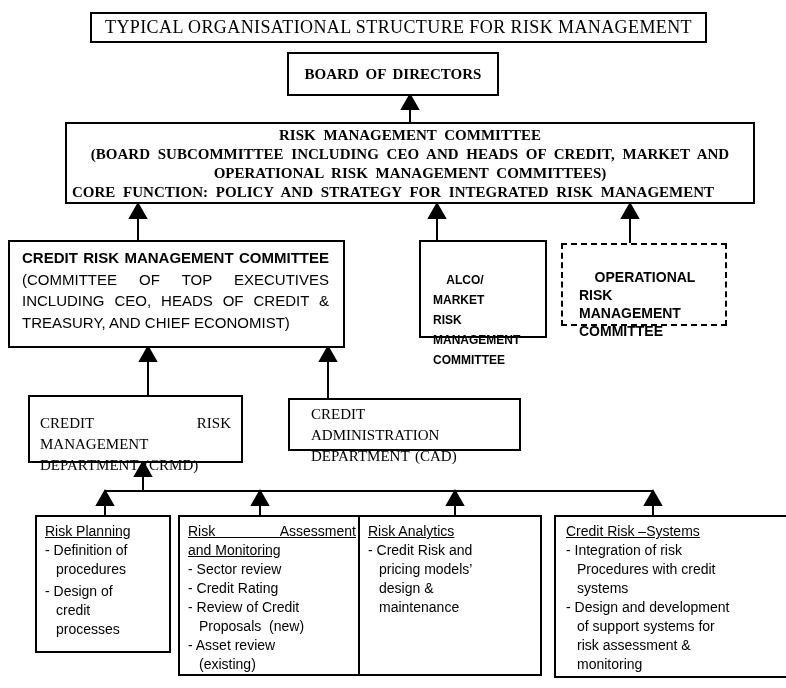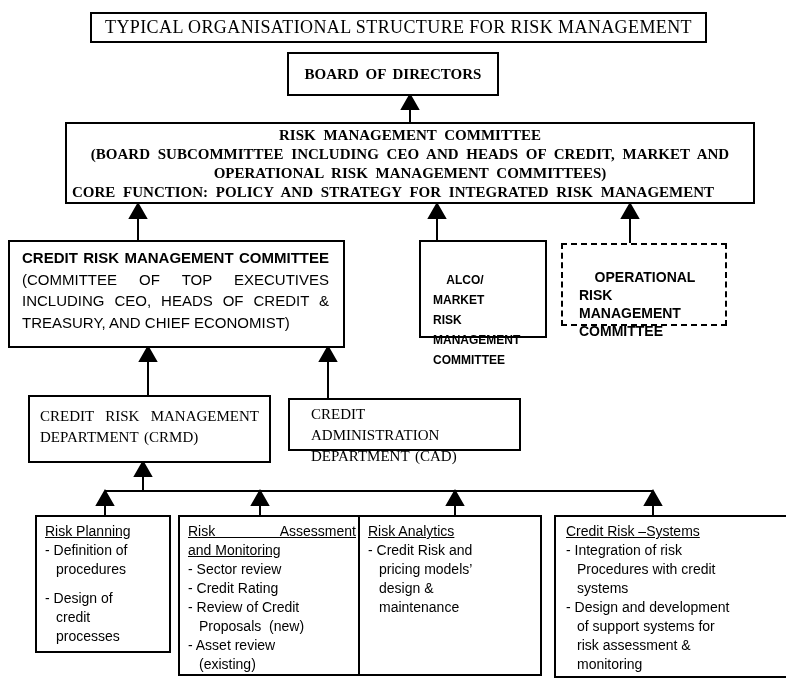--- a/index.html
+++ b/index.html
@@ -30,36 +30,36 @@
   
   #crc-box{left:8px;top:240px;width:337px;height:108px;padding:5px 14px 5px 12px;
     font-size:15px;line-height:21.5px;text-align:justify;}
   #crc-box .hd{font-weight:bold;}
   #alco-box{left:383px;top:240px;width:128px;height:98px;padding:8px 4px 4px 12px;
     font-size:12px;font-weight:bold;line-height:20px;white-space:pre-wrap;margin-left:36px;}
   #orm-box{left:561px;top:243px;width:166px;height:83px;border-style:dashed;
     padding:5px 4px 4px 16px;font-size:14px;font-weight:bold;line-height:18px;white-space:pre-wrap;}
 
   
-  #crmd-box{left:28px;top:395px;width:243px;height:68px;padding:9px 10px;
+  #crmd-box{left:28px;top:395px;width:215px;height:68px;padding:16px 10px;
     font-size:15px;line-height:21px;text-align:justify;word-spacing:2px;}
   #cad-box{left:288px;top:398px;width:233px;height:53px;padding:4px 21px;
     font-size:15px;line-height:21px;text-align:justify;word-spacing:2px;}
 
   
   .fn{font-size:14px;line-height:19px;padding:5px 8px;}
   #fn-a{left:35px;top:515px;width:136px;height:138px;}
   #fn-b{left:178px;top:515px;width:188px;height:161px;}
   #fn-c{left:358px;top:515px;width:184px;height:161px;}
   #fn-d{left:554px;top:515px;width:264px;height:163px;padding-left:10px;}
   .fn .hdr{text-decoration:underline;}
   .fn .hline{display:block;text-decoration:underline;}
   .fn .hline.jlast{text-align:justify;text-align-last:justify;}
   .fn-item{white-space:pre-wrap;padding-left:11px;text-indent:-11px;}
-  .fn-item.gap{margin-top:10px;}
+  .fn-item.gap{margin-top:3px;}
 </style>
 </head>
 <body>
 
 <div id="stage">
 
   <svg id="connectors" width="786" height="688" viewBox="0 0 786 688">
     <g stroke="#000" stroke-width="2" fill="#000">
       <g>
         <line x1="410" y1="122" x2="410" y2="107"></line>

